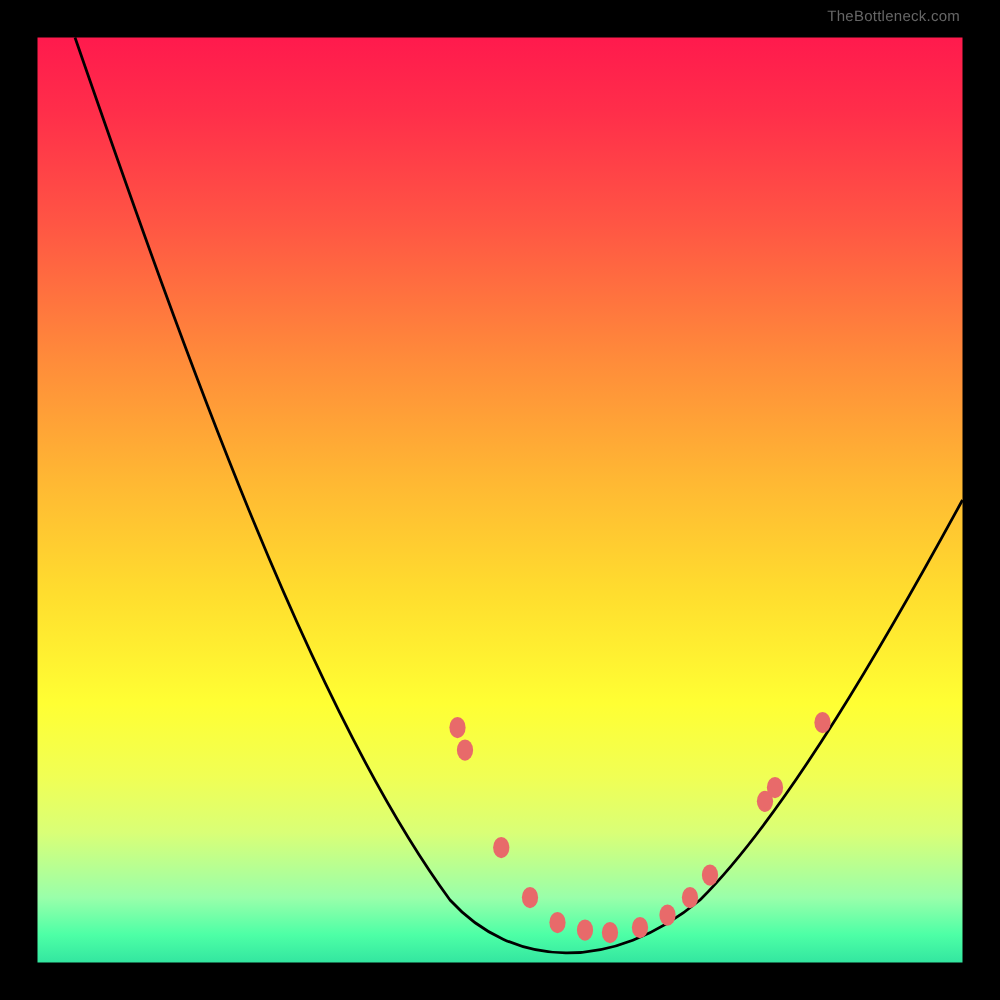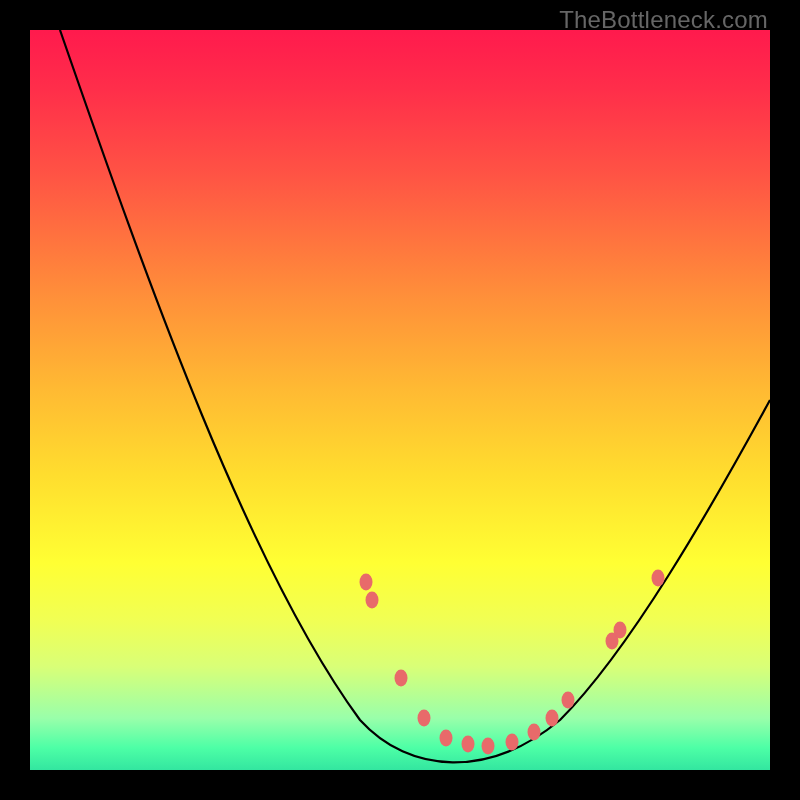--- a/index.html
+++ b/index.html
@@ -29,21 +29,21 @@
       #99ffaa 93%,
       #4dffa6 97%,
       #33e6a0 100%
     );
   }
   .watermark {
     position: absolute;
     top: 6px;
     right: 32px;
     color: #666;
-    font-size: 24px;
+    font-size: 12px;
     font-weight: 500;
     letter-spacing: 0.2px;
   }
   svg.curve {
     position: absolute;
     left: 0;
     top: 0;
     width: 740px;
     height: 740px;
     overflow: visible;

